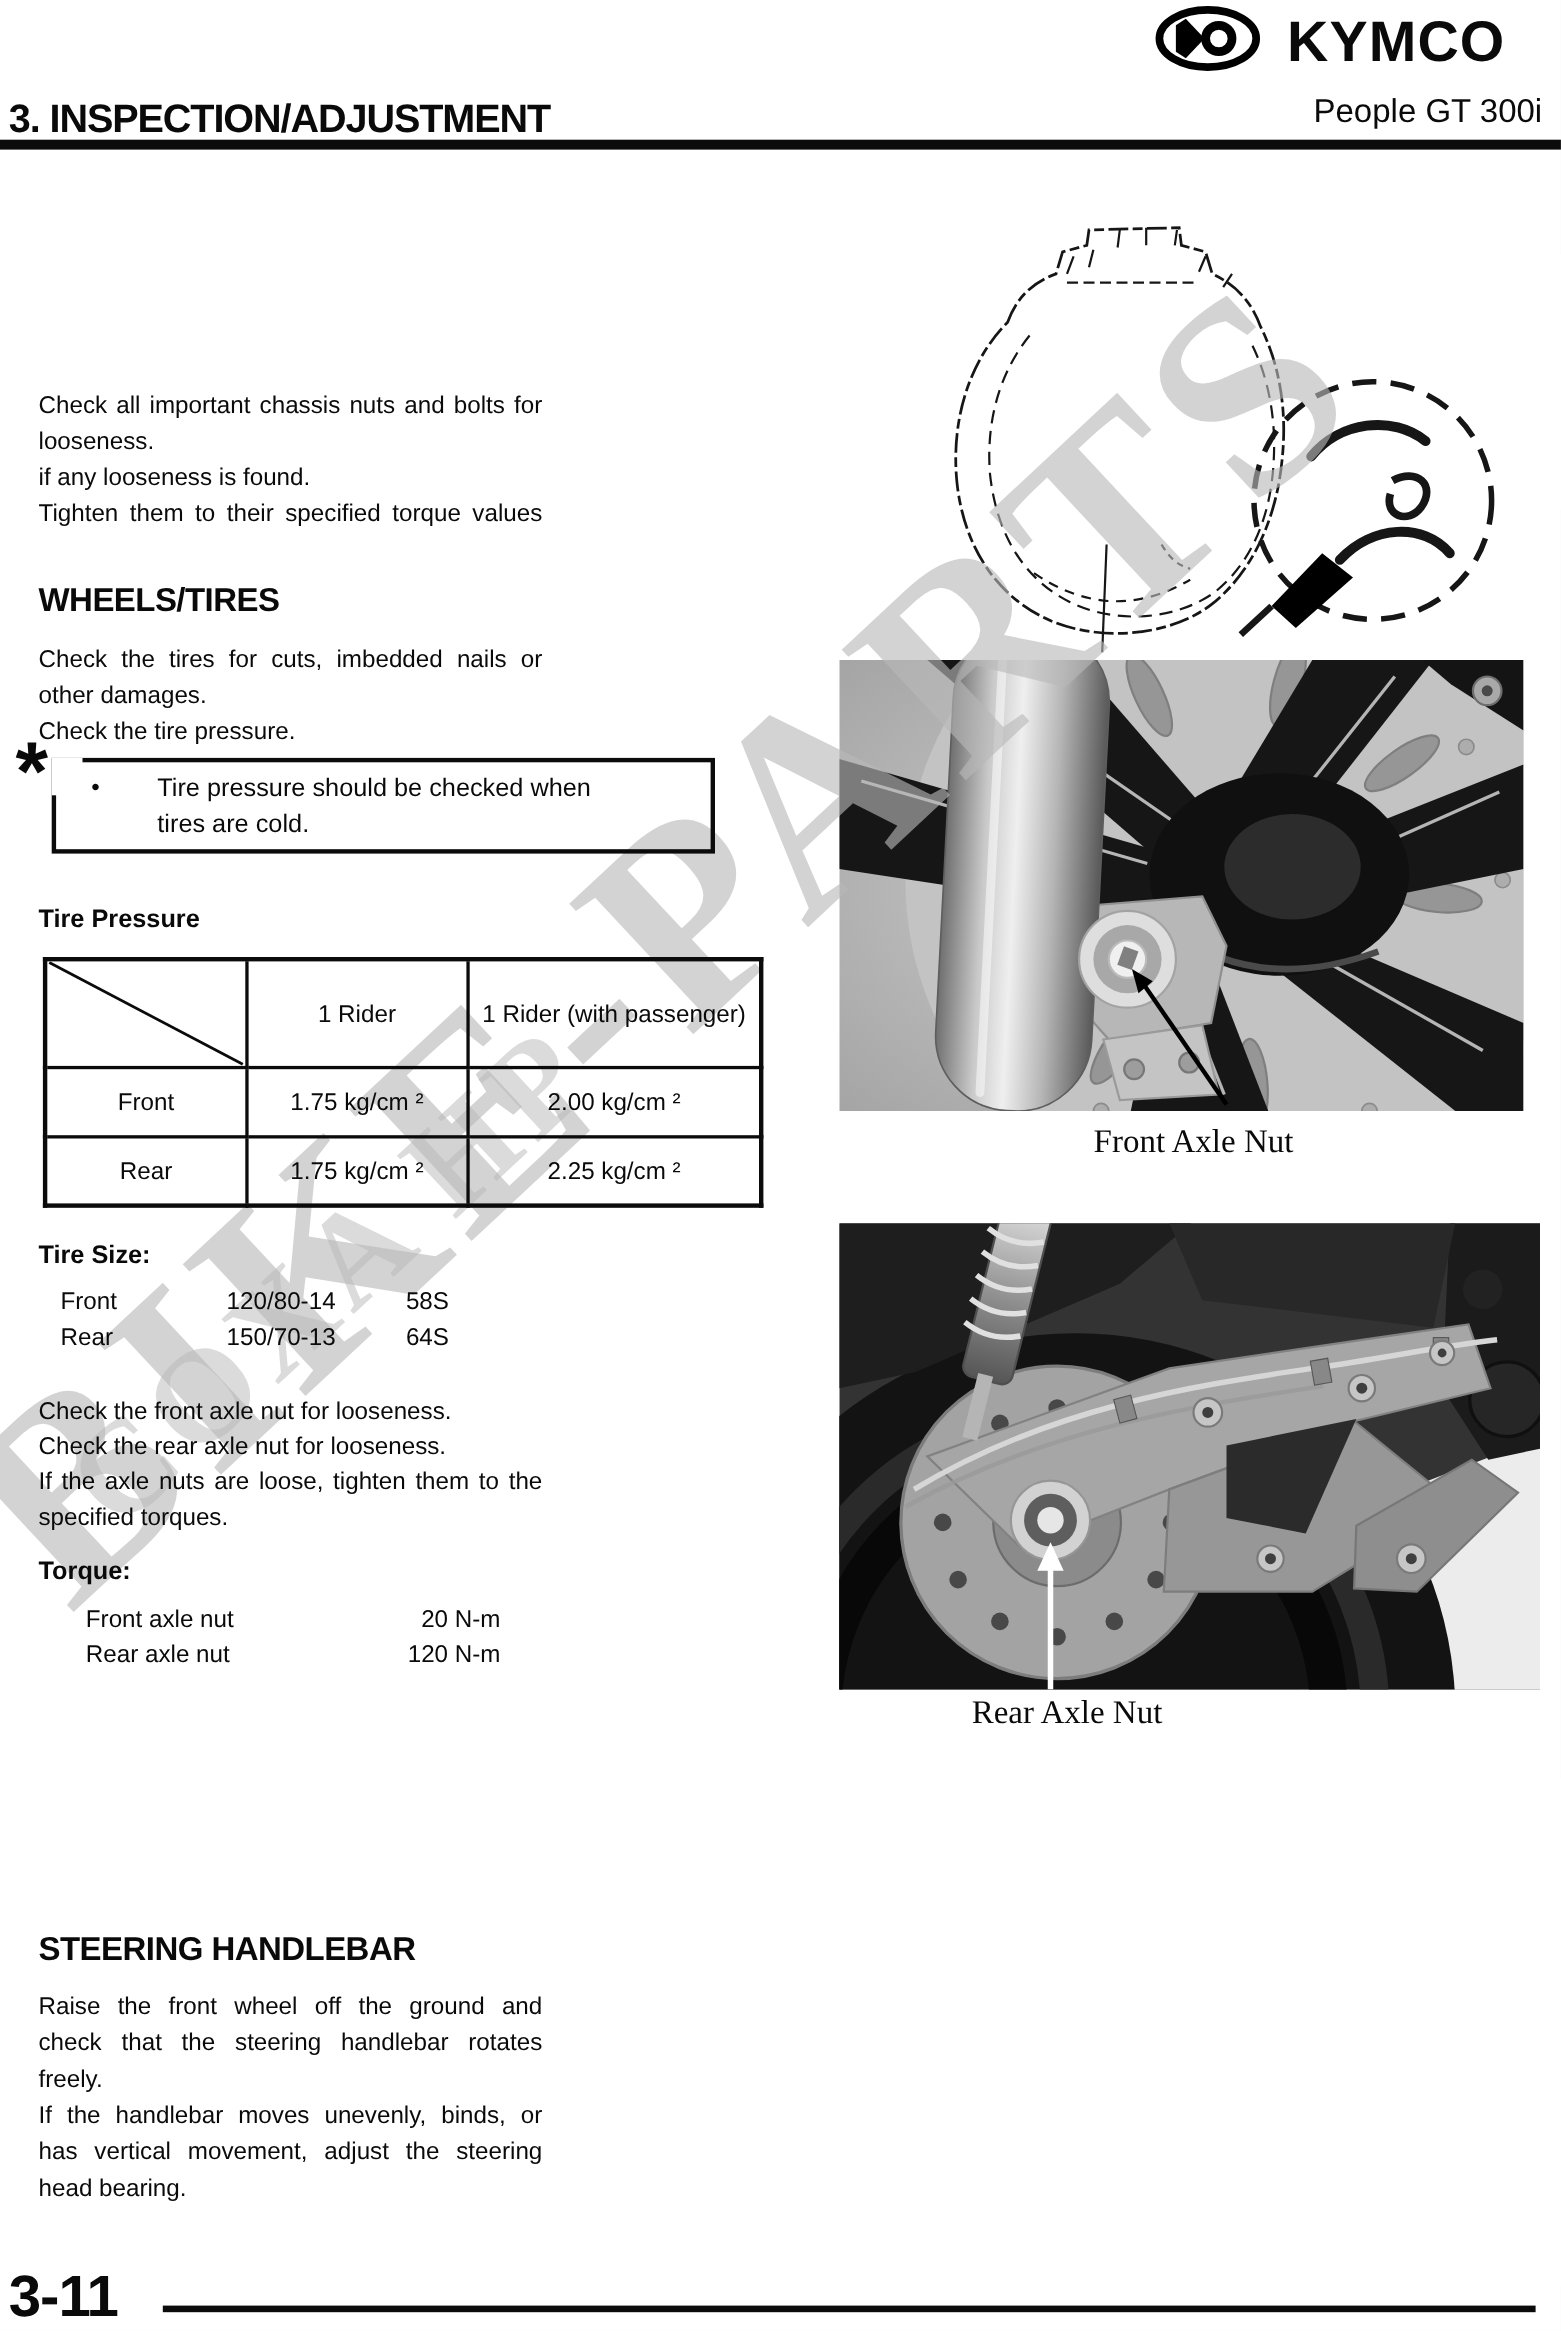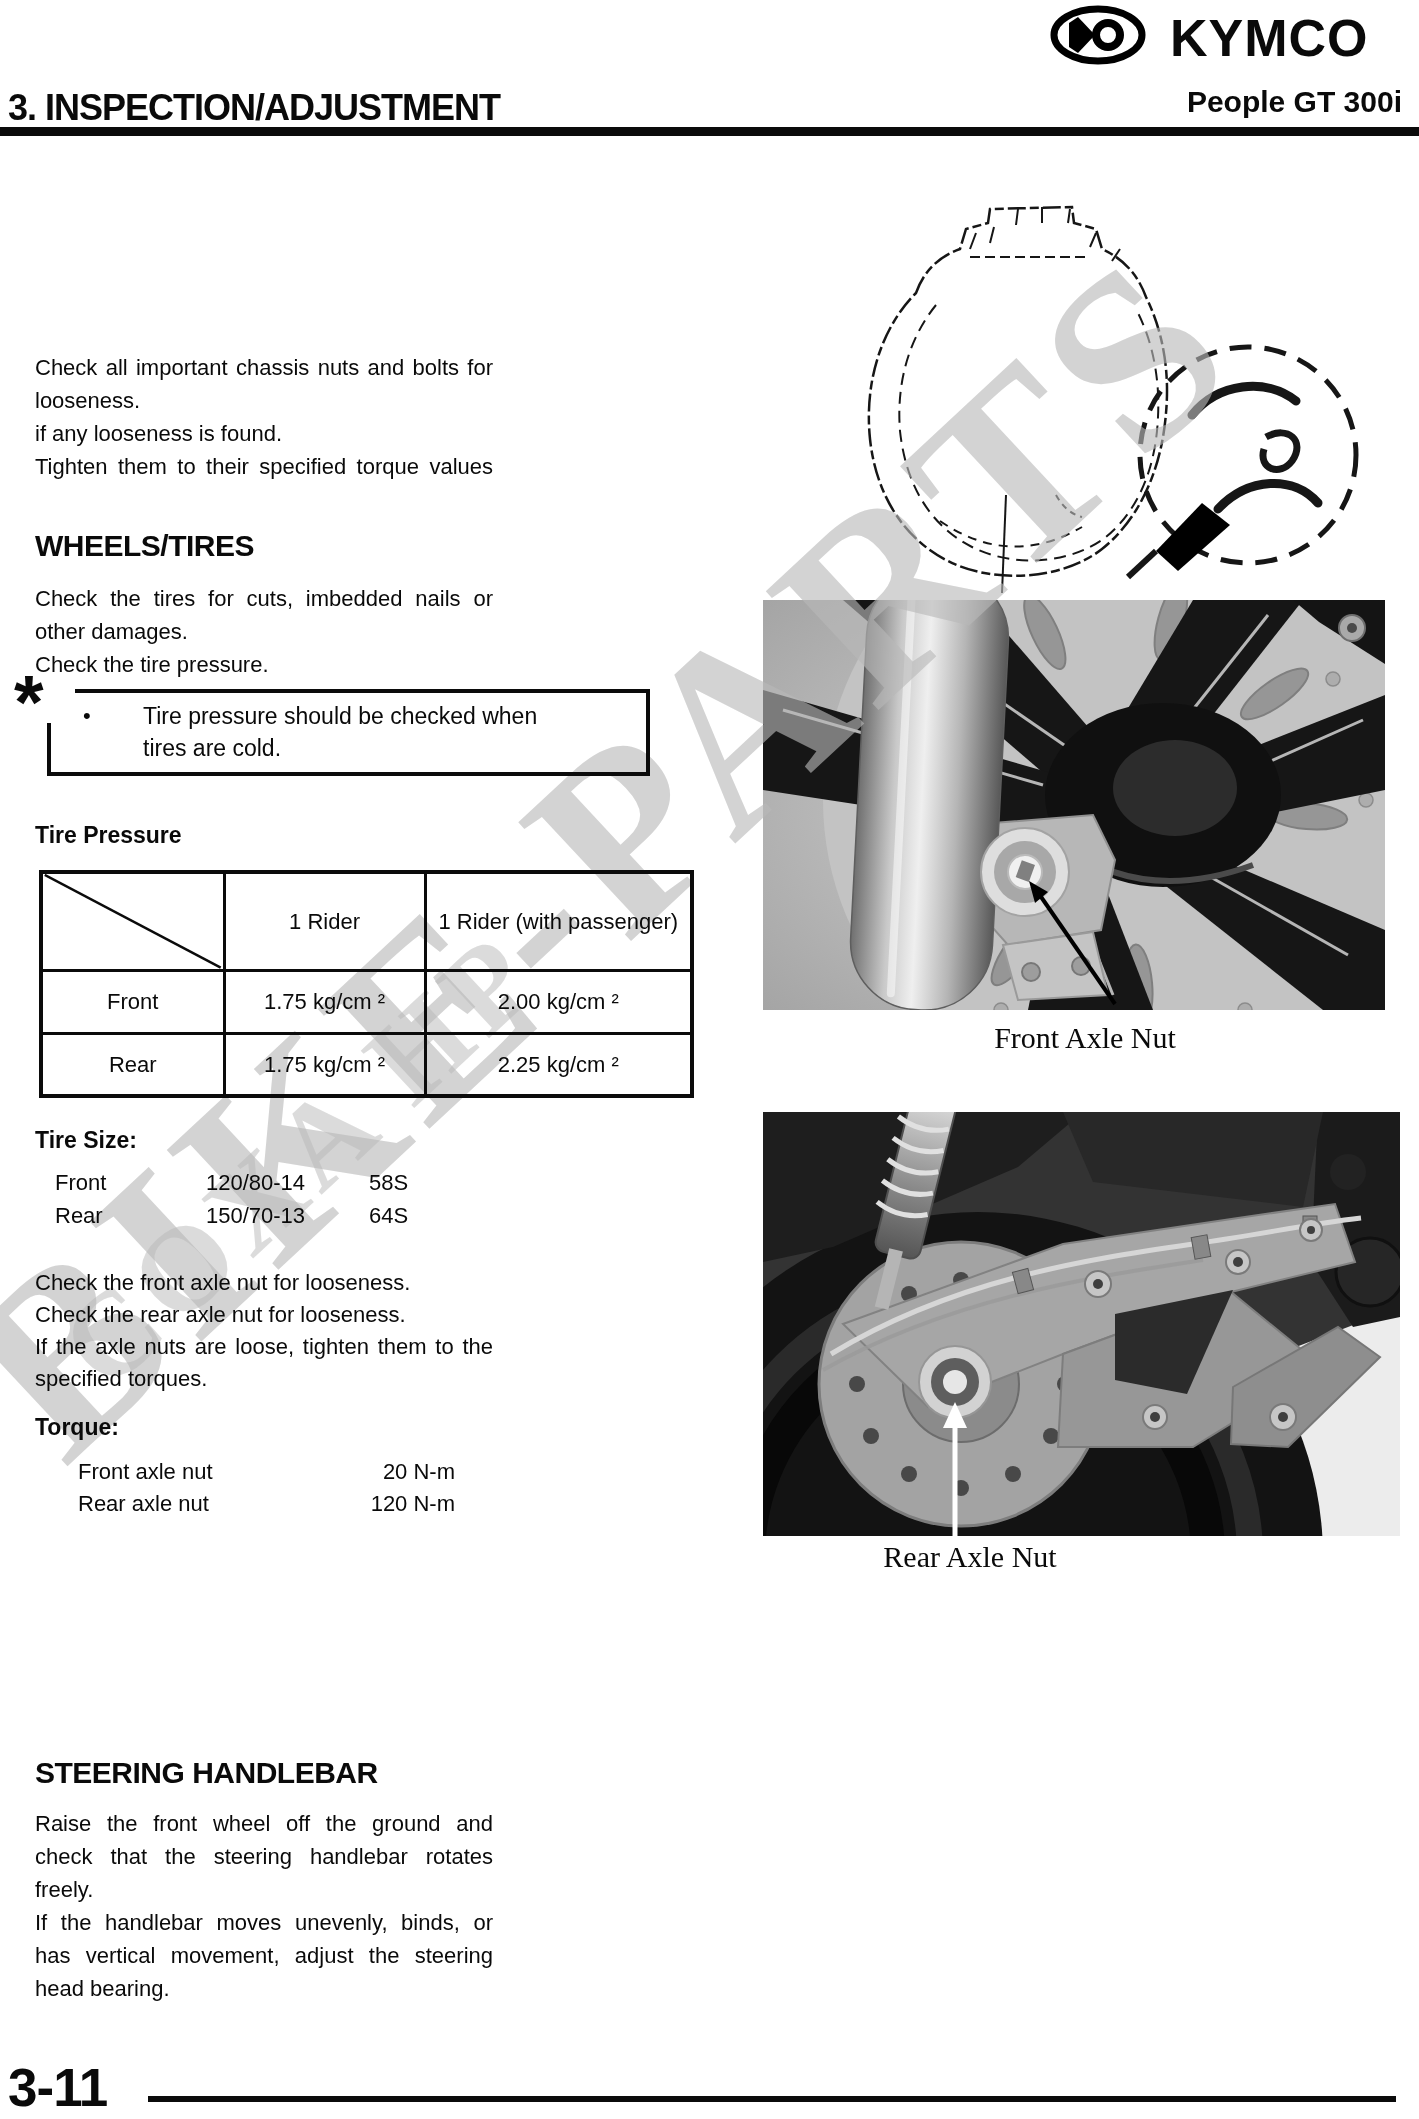--- a/index.html
+++ b/index.html
@@ -5,21 +5,21 @@
   html,body { margin:0; padding:0; background:#e9e9e9; }
   .page {
     position:relative; width:1419px; height:2119px; background:#ffffff;
     overflow:hidden; font-family:"Liberation Sans","DejaVu Sans",sans-serif; color:#0a0a0a;
   }
   .abs { position:absolute; }
 
   
   .page-title { left:8px; top:87px; font-size:36px; font-weight:bold; letter-spacing:-1px; white-space:nowrap; z-index:4; }
   .brand-text { left:1170px; top:8px; font-size:52px; font-weight:bold; letter-spacing:1px; white-space:nowrap; z-index:4; }
-  .model-text { left:1174px; top:85px; width:228px; text-align:right; font-size:30px; font-weight:bold; white-space:nowrap; z-index:4; }
+  .model-text { left:1174px; top:85px; width:228px; text-align:right; font-size:30px; font-weight:normal; white-space:nowrap; z-index:4; }
   .header-rule { left:0; top:127px; width:1419px; height:9px; background:#0b0b0b; z-index:4; }
   .logo-svg { left:1048px; top:5px; z-index:4; }
 
   
   .sec-h { left:35px; font-size:30px; font-weight:bold; letter-spacing:-0.5px; white-space:nowrap; z-index:4; }
   .sub-h { left:35px; font-size:23px; font-weight:bold; white-space:nowrap; z-index:4; }
   .plines { left:35px; width:458px; z-index:4; }
   .pline { font-size:22px; line-height:33px; white-space:nowrap; }
   .jst { white-space:normal; text-align:justify; text-align-last:justify; }
 

